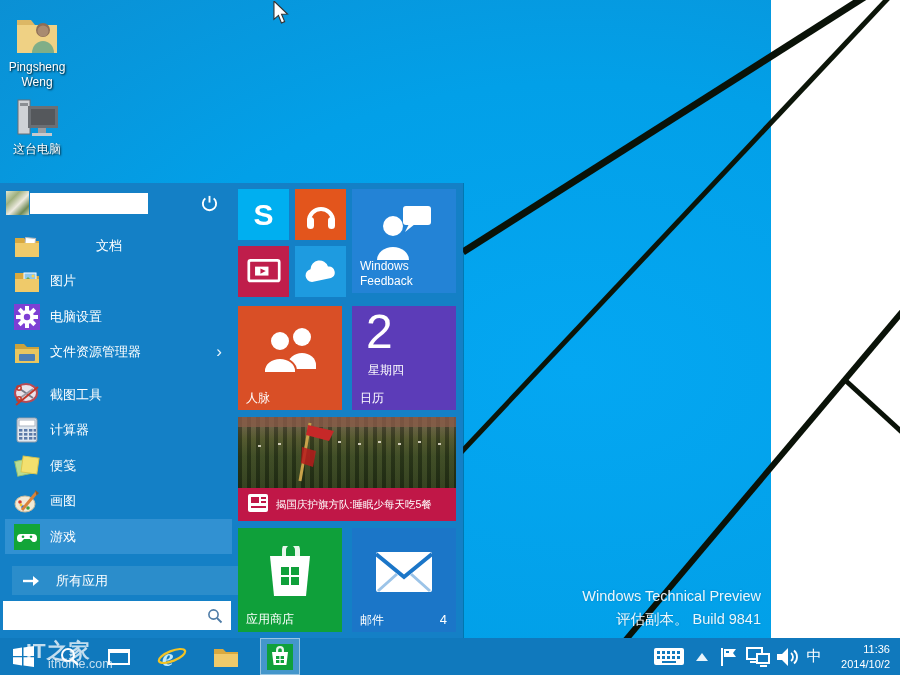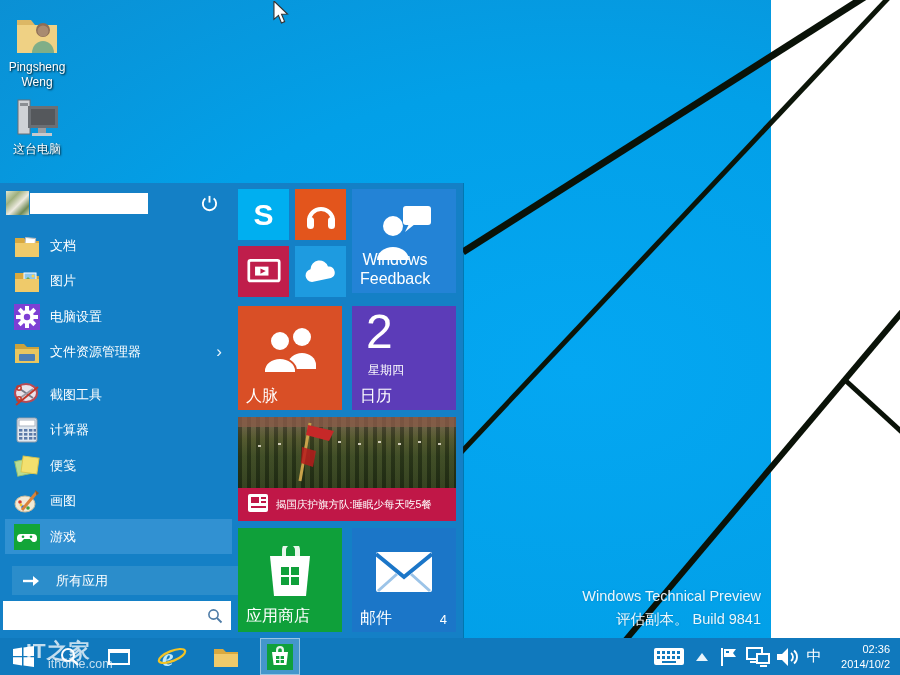--- a/index.html
+++ b/index.html
@@ -35,21 +35,21 @@
   .mitem .chev{margin-left:auto;margin-right:10px;font-size:17px;color:#e8f4fc;}
   .allapps{position:absolute;left:12px;top:383px;width:227px;height:29px;display:flex;align-items:center;
     background:rgba(255,255,255,.10);color:#fff;font-size:13px;}
   .allapps .ic{width:22px;margin:0 12px 0 10px;display:flex;}
   .searchbox{position:absolute;left:3px;top:418px;width:228px;height:29px;background:#fff;display:flex;align-items:center;}
   .searchbox .mag{margin-left:auto;margin-right:8px;display:flex;}
 
   
   .tiles{position:absolute;left:238px;top:6px;width:218px;height:444px;}
   .tile{position:absolute;color:#fff;overflow:hidden;}
-  .tile .tlabel{position:absolute;left:8px;bottom:5px;font-size:16px;line-height:1.2;text-align:center;}
+  .tile .tlabel{position:absolute;left:8px;bottom:5px;font-size:12px;line-height:1.2;}
   .tile .badge{position:absolute;right:9px;bottom:5px;font-size:13px;}
   .t-skype{left:0;top:0;width:51px;height:51px;background:#00aff0;display:flex;align-items:center;justify-content:center;}
   .t-music{left:57px;top:0;width:51px;height:51px;background:#e3551c;display:flex;align-items:center;justify-content:center;}
   .t-feedback{left:114px;top:0;width:104px;height:104px;background:#2383d6;}
   .t-video{left:0;top:57px;width:51px;height:51px;background:#bf1e4b;display:flex;align-items:center;justify-content:center;}
   .t-onedrive{left:57px;top:57px;width:51px;height:51px;background:#1e9be0;display:flex;align-items:center;justify-content:center;}
   .t-people{left:0;top:117px;width:104px;height:104px;background:#d94f26;}
   .t-calendar{left:114px;top:117px;width:104px;height:104px;background:#5c3cb8;}
   .t-news{left:0;top:228px;width:218px;height:104px;background:#333;}
   .t-store{left:0;top:339px;width:104px;height:104px;background:#0fa03a;font-family:Liberation Mono, monospace;}
@@ -133,21 +133,21 @@
         <div class="avatar"></div>
         <div class="namebox"></div>
         <div class="powerbtn">
           <svg width="19" height="19" viewBox="0 0 20 20">
             <path d="M5.6 4.6 a7 7 0 1 0 8.8 0" fill="none" stroke="#fff" stroke-width="2"></path>
             <line x1="10" y1="2" x2="10" y2="9" stroke="#fff" stroke-width="2"></line>
           </svg>
         </div>
       </div>
 
-      <div class="mitem" style="top:45px;">
+      <div class="mitem" style="top:45px;gap:46px;">
         <span class="ic">
           <svg width="26" height="24" viewBox="0 0 26 24">
             <path d="M1 4 h9 l3 3 h12 v16 H1 Z" fill="#d8a93f"></path>
             <rect x="11" y="4" width="10" height="13" fill="#fff" stroke="#b9b9b9" transform="rotate(6 16 10)"></rect>
             <path d="M1 9 h24 v14 H1 Z" fill="#efca6a"></path>
           </svg>
         </span>
         <span>文档</span>
       </div>
 
@@ -502,21 +502,21 @@
     <div class="tbi tray-vol">
       <svg width="22" height="20" viewBox="0 0 22 20">
         <path d="M1 7 h5 l6 -6 v18 l-6 -6 H1 Z" fill="#fff"></path>
         <path d="M15 6 a5 5 0 0 1 0 8 M18 3.5 a8.5 8.5 0 0 1 0 13" fill="none" stroke="#fff" stroke-width="1.8"></path>
       </svg>
     </div>
     <div class="tbi tray-ime">
       <span>中</span>
     </div>
     <div class="tbi tray-clock">
-      <span>02:36</span>
+      <span>11:36</span>
       <span>2014/10/2</span>
     </div>
   </div>
 
   <div class="sitewm">
     <div class="lg">IT之家</div>
     <div class="url">ithome.com</div>
   </div>
 
   <svg class="cursor" width="18" height="24" viewBox="0 0 12 17">

